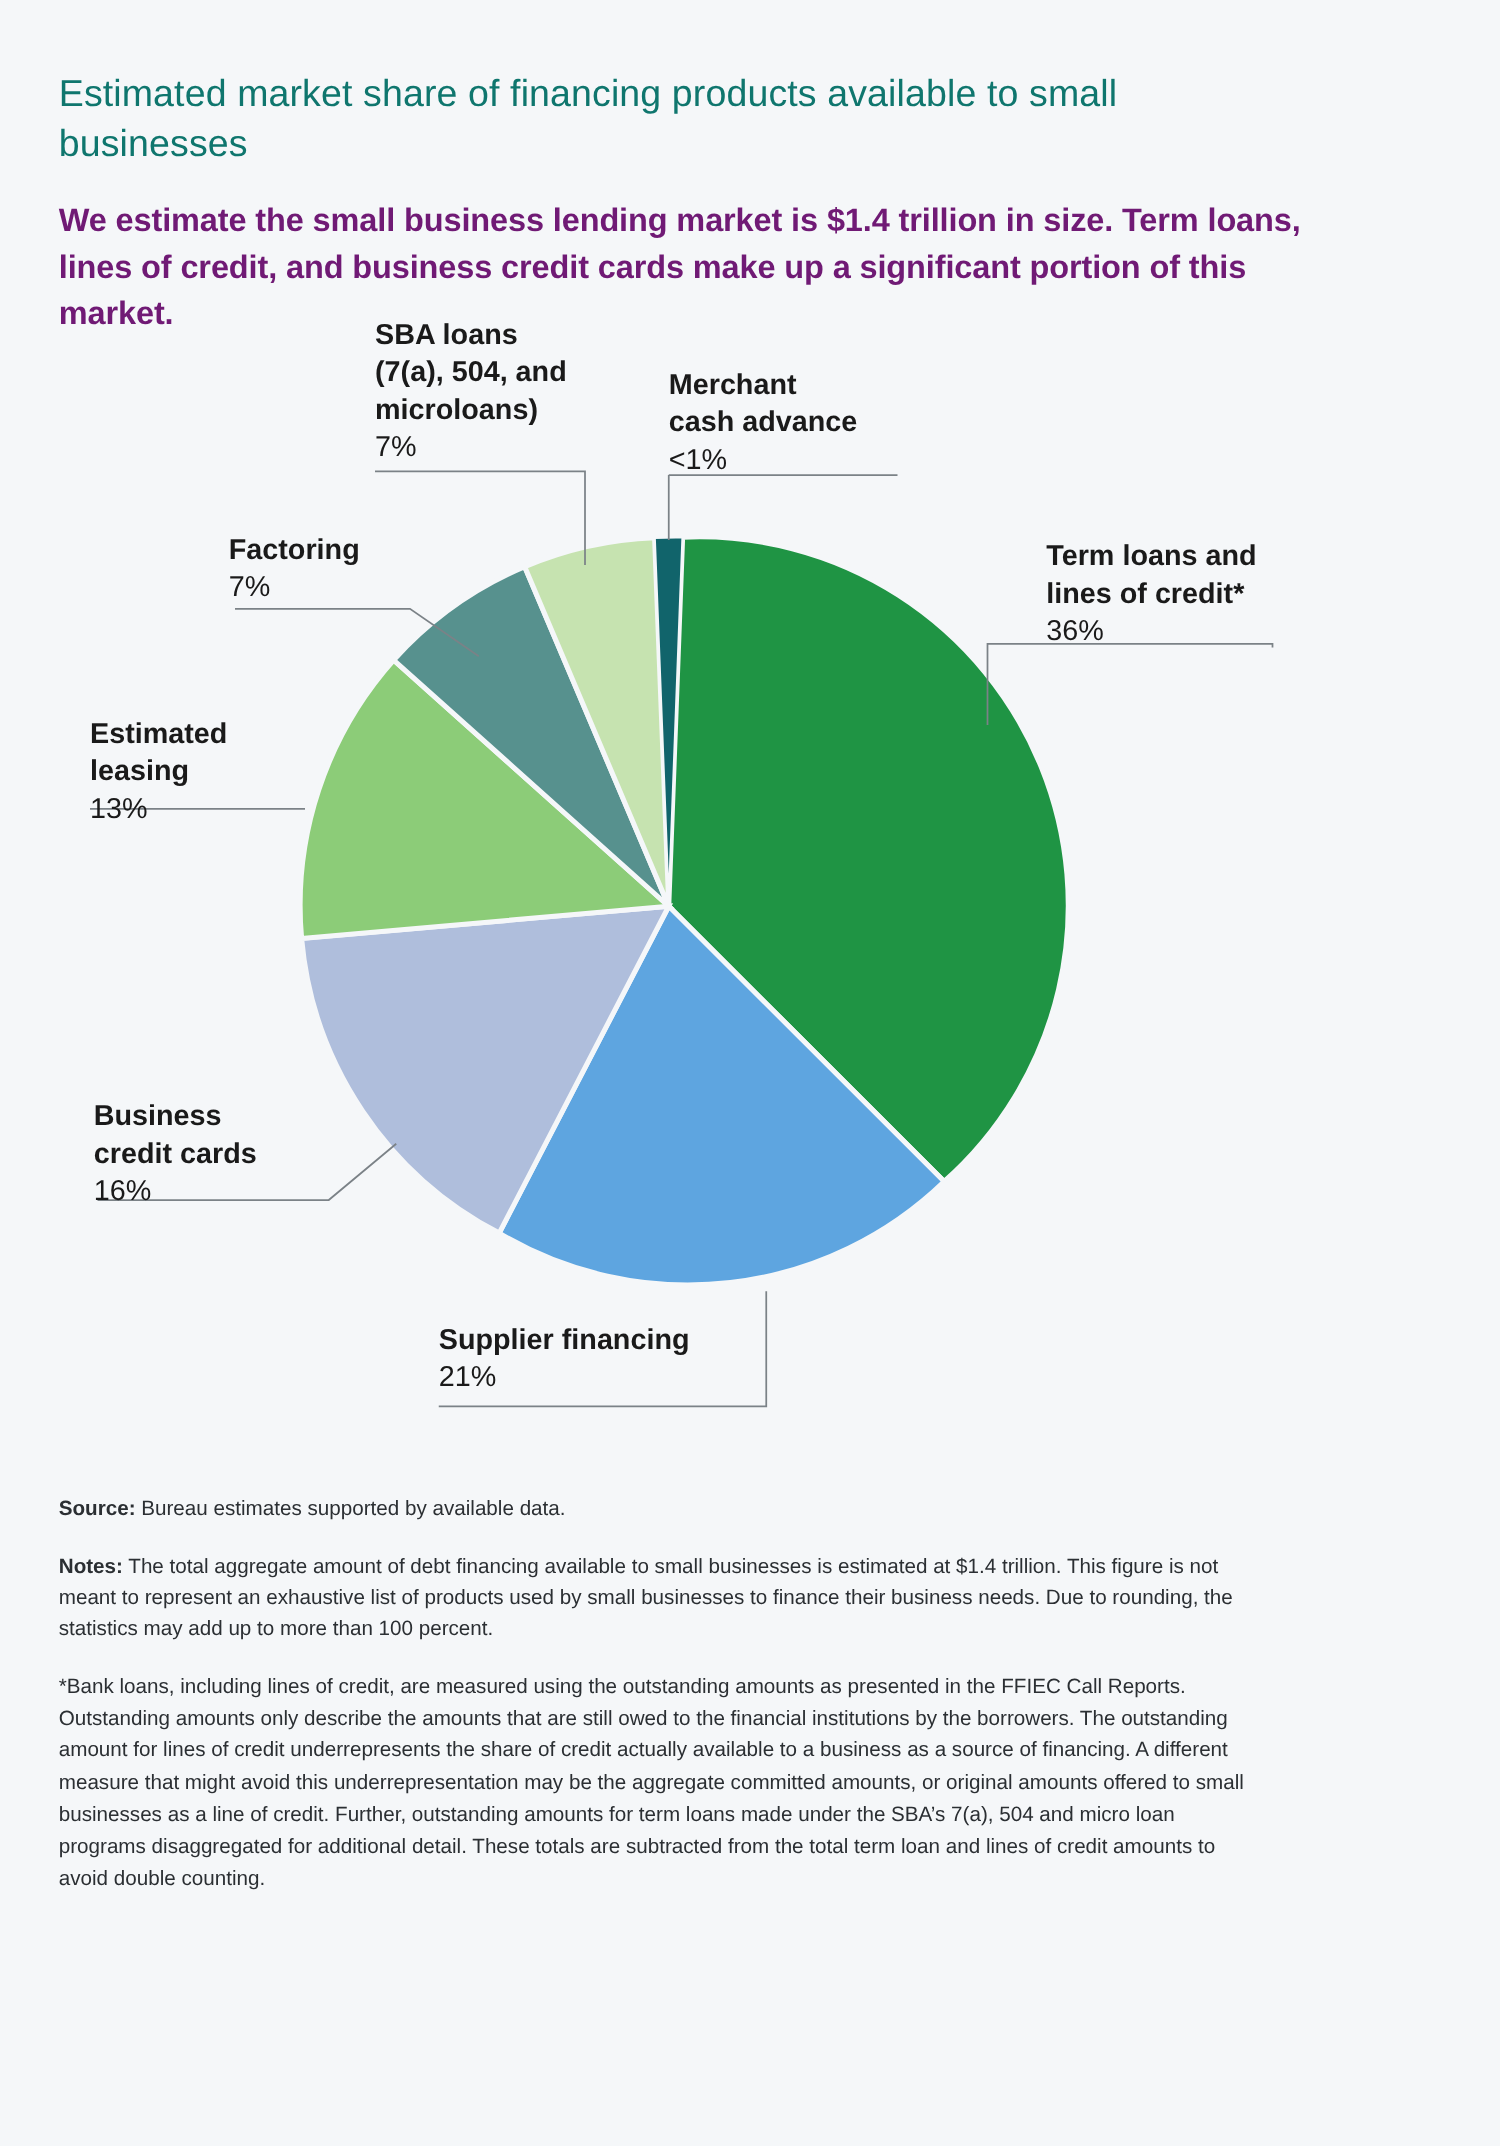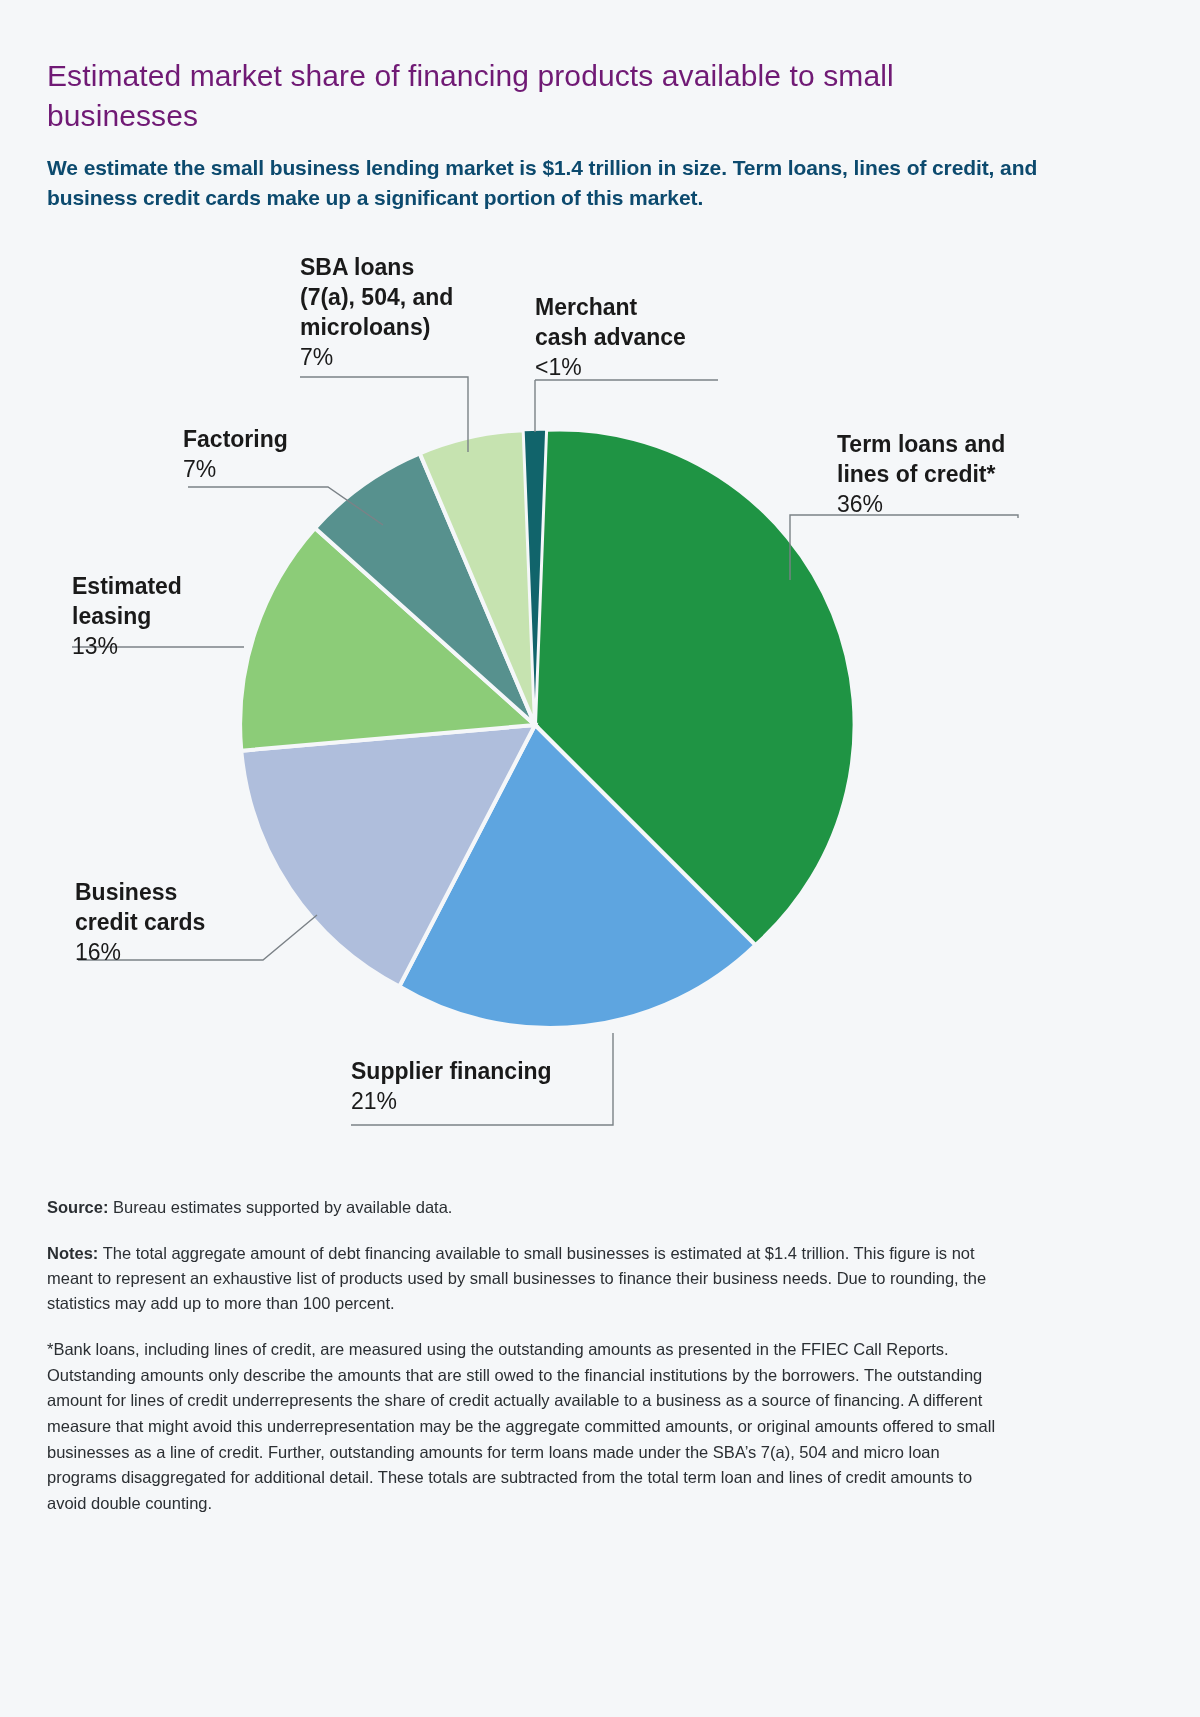--- a/index.html
+++ b/index.html
@@ -9,26 +9,26 @@
     font-family:"Liberation Sans",sans-serif;
     color:#1a1a1a;
     position:relative;
     overflow:hidden;
   }
   .page{position:absolute;inset:0;}
 
   
   #title{
     position:absolute;left:47px;top:36px;width:1000px;
-    font-size:30px;line-height:1.34;font-weight:400;color:#701a75;
+    font-size:30px;line-height:1.34;font-weight:400;color:#0f766e;
     letter-spacing:.1px;
   }
   #subtitle{
     position:absolute;left:47px;top:132px;width:1010px;
-    font-size:21px;line-height:1.42;font-weight:700;color:#0c4a6e;
+    font-size:26px;line-height:1.42;font-weight:700;color:#701a75;
     letter-spacing:-.1px;
   }
 
   
   #chart-area{position:absolute;left:0;top:225px;width:1200px;height:940px;}
   #pie-svg{position:absolute;left:0;top:0;}
 
   .callout{position:absolute;font-size:23px;line-height:1.3;}
   .callout .name{font-weight:700;display:block;}
   .callout .pct{font-weight:400;display:block;}

